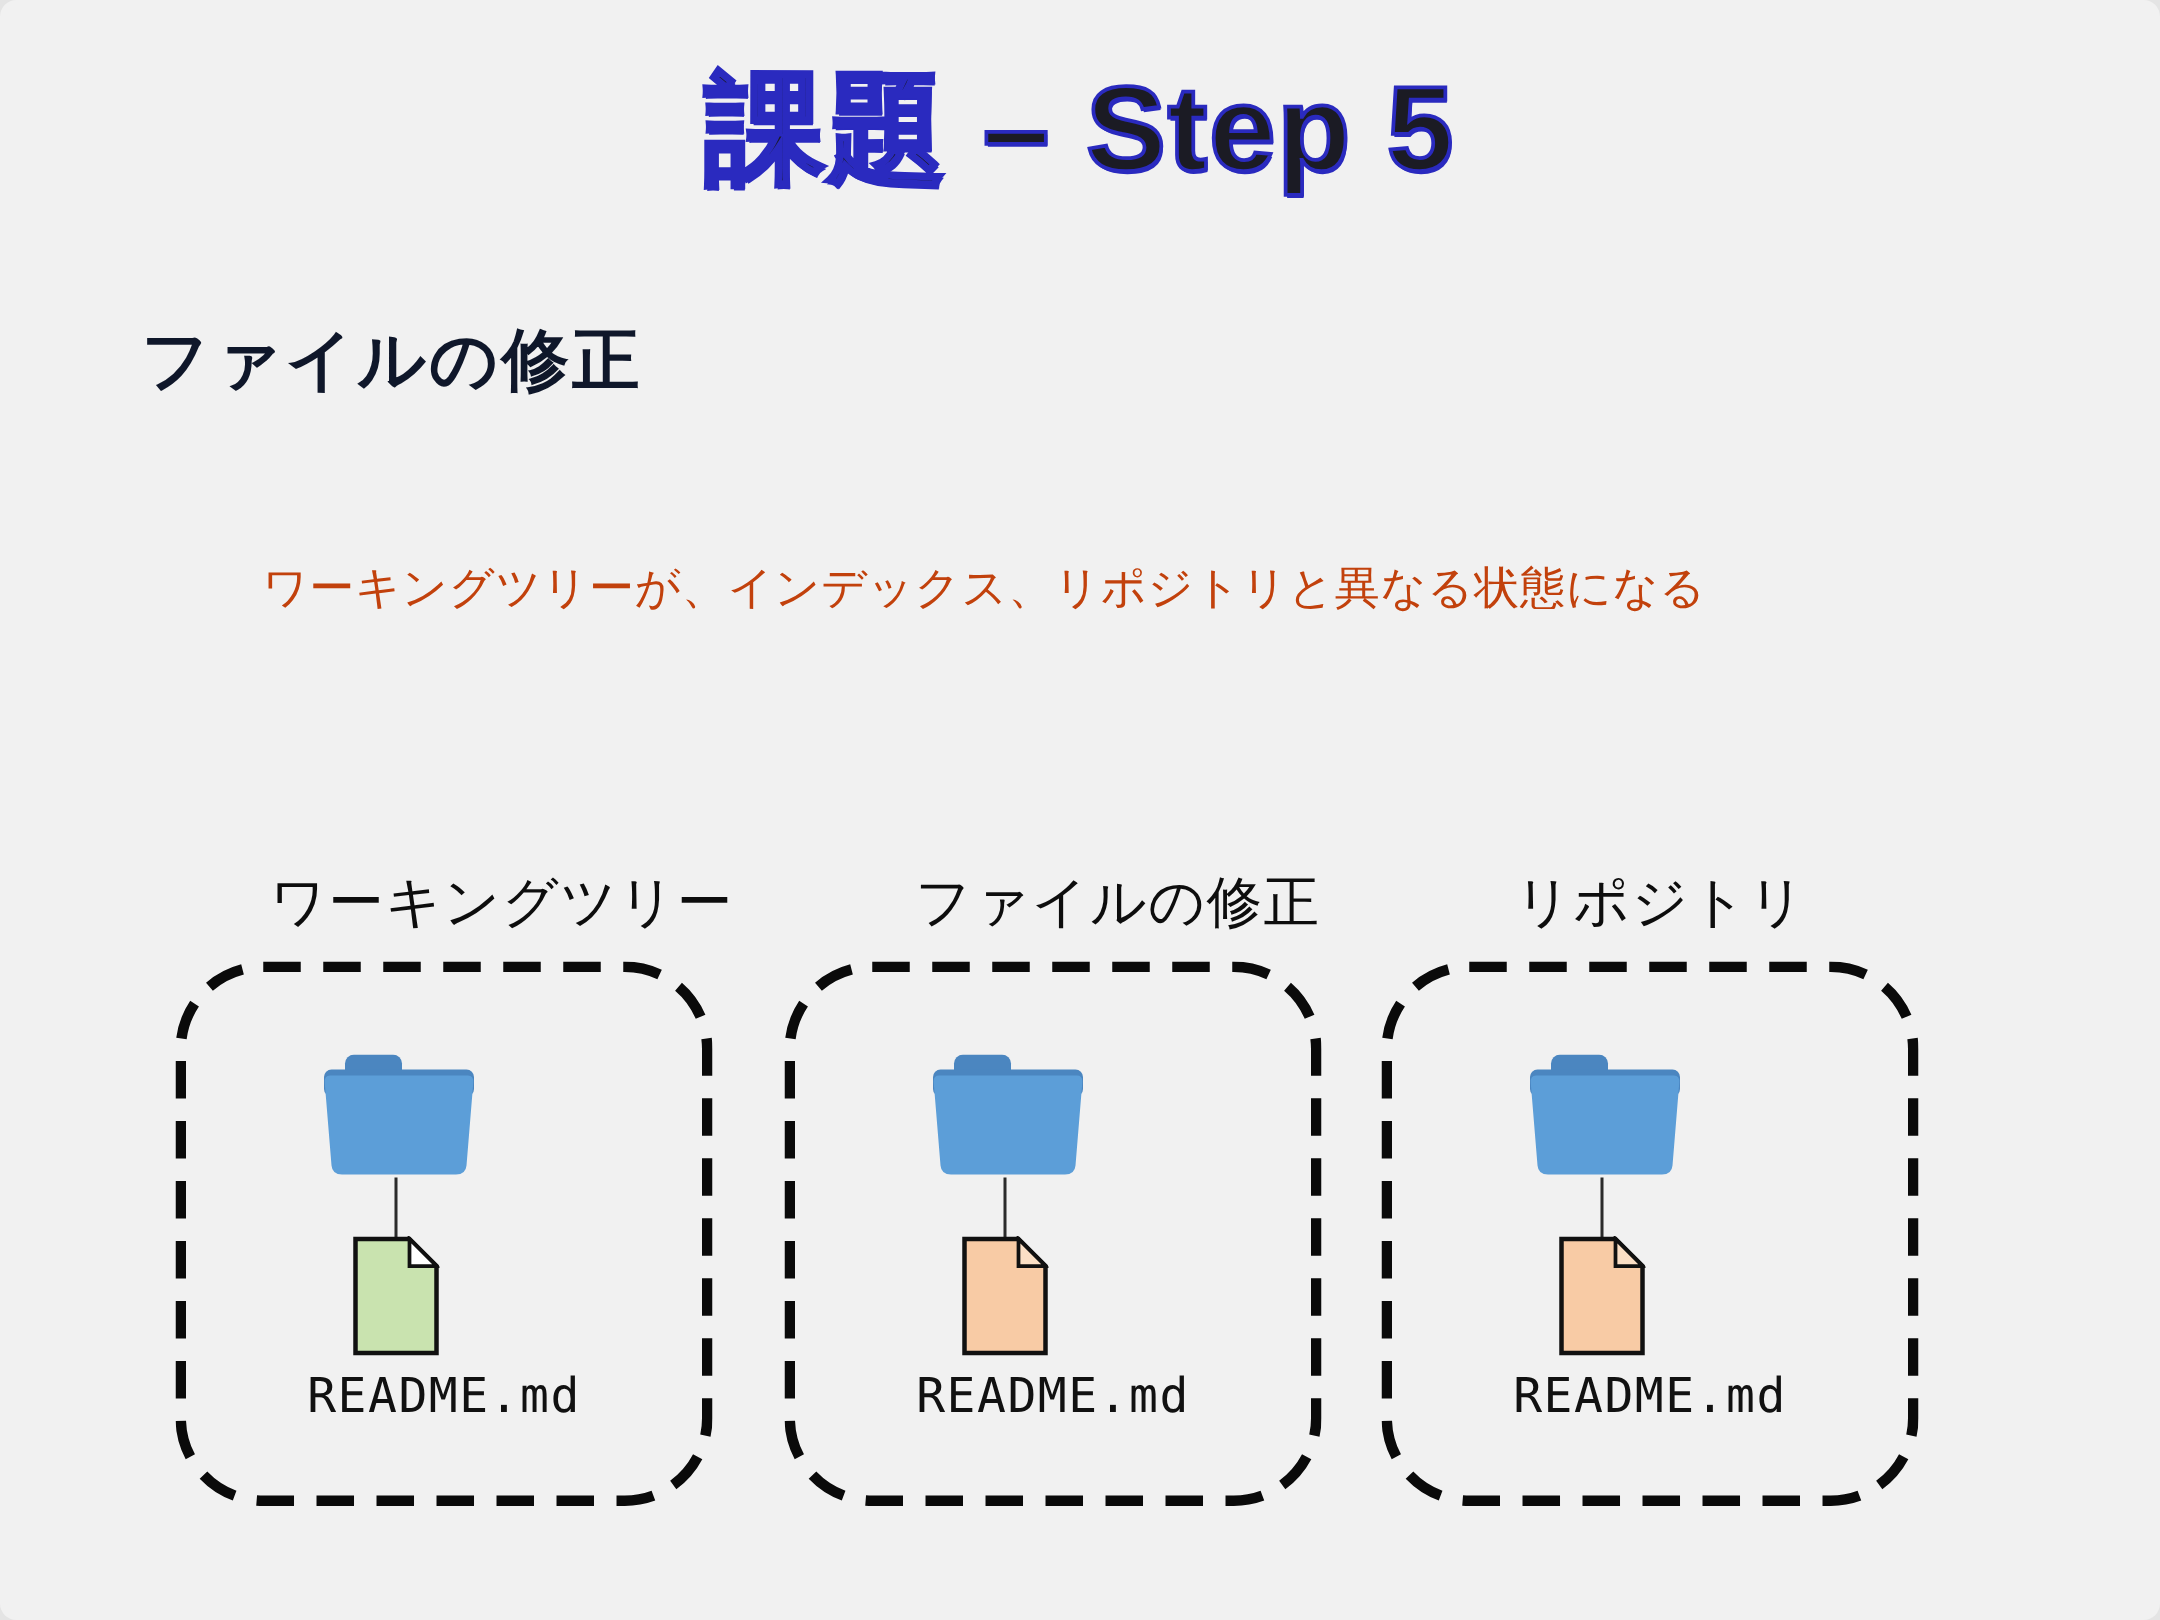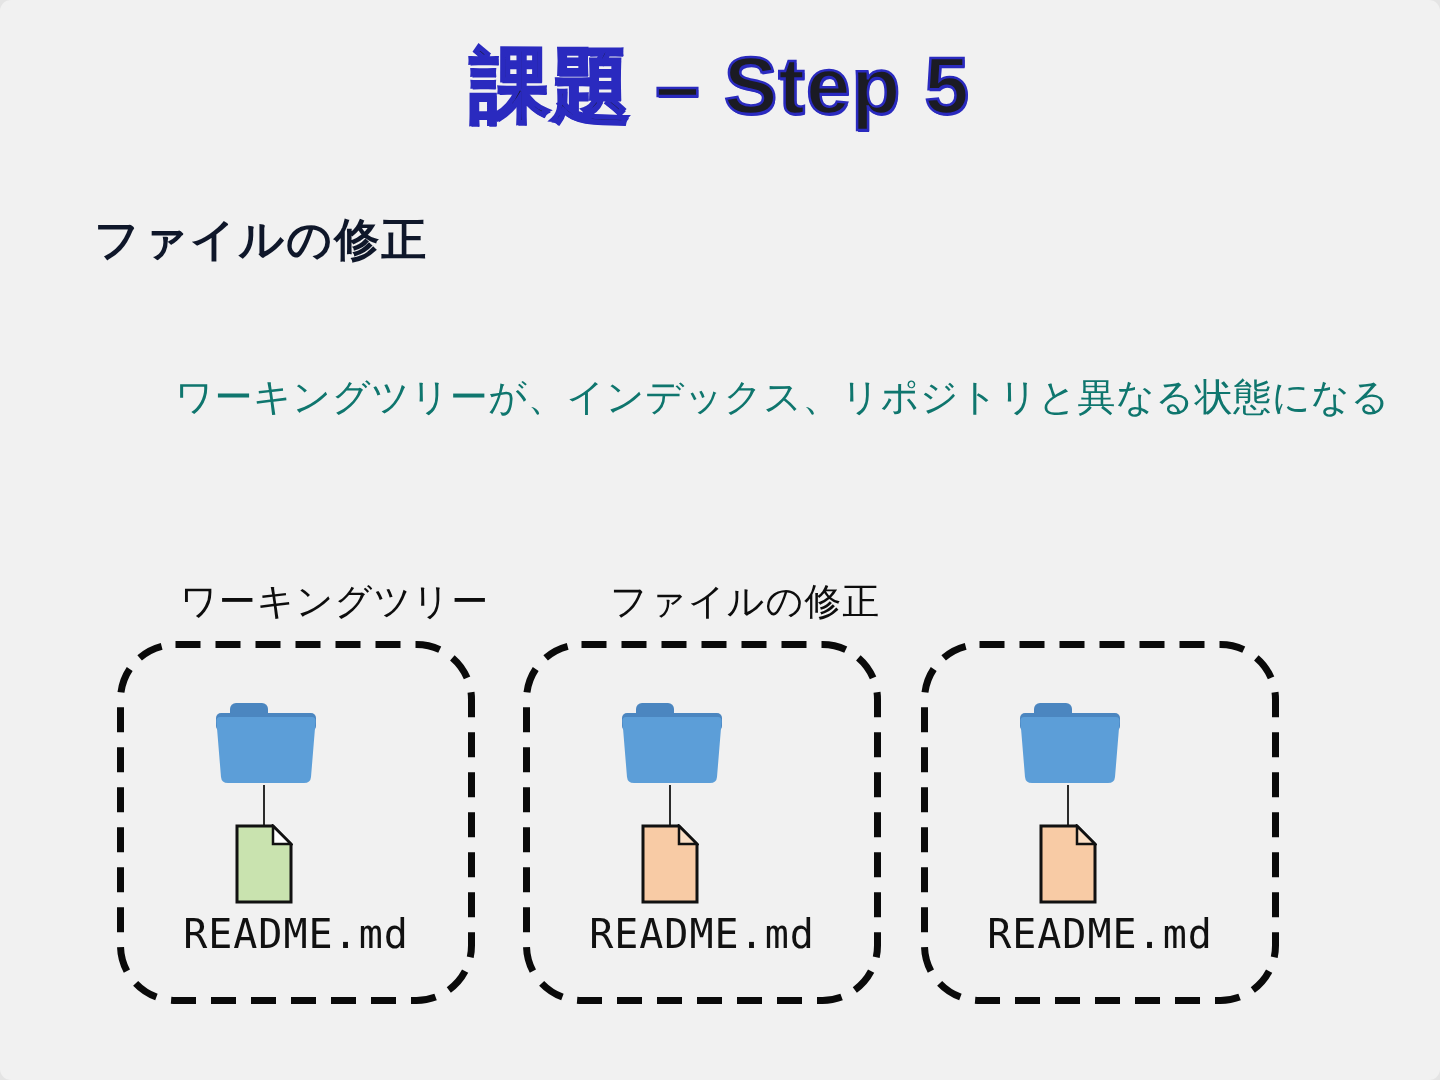--- a/index.html
+++ b/index.html
@@ -42,23 +42,23 @@
     font-weight: bold;
     color: #0f172a;
     letter-spacing: 2px;
   }
 
   
   .description {
     position: absolute;
     left: 175px;
     top: 372px;
-    font-size: 38px;
+    font-size: 30px;
     font-weight: 500;
-    color: #0f766e;
+    color: #c2410c;
     letter-spacing: 0.5px;
   }
 
   
   .col-label {
     position: absolute;
     top: 577px;
     font-size: 37px;
     font-weight: 500;
     color: #0d0d0d;
@@ -109,21 +109,21 @@
     width: 58px;
     height: 80px;
   }
   .file-name {
     position: absolute;
     left: 0;
     top: 270px;
     width: 100%;
     text-align: center;
     font-family: "DejaVu Sans Mono", "Liberation Mono", monospace;
-    font-size: 40px;
+    font-size: 32px;
     color: #111111;
     letter-spacing: 1px;
   }
 
   
   .page-badge {
     position: absolute;
     left: 1343px;
     top: 985px;
     width: 80px;
@@ -153,20 +153,21 @@
 <div class="slide">
 
   <div class="slide-title">課題 – Step 5</div>
 
   <div class="section-heading">ファイルの修正</div>
 
   <div class="description">ワーキングツリーが、インデックス、リポジトリと異なる状態になる</div>
 
   <div class="col-label l1">ワーキングツリー</div>
   <div class="col-label l2">ファイルの修正</div>
+  <div class="col-label l3">リポジトリ</div>
 
   <div class="dash-box b1">
     <svg class="border-svg" viewBox="0 0 358 363" preserveAspectRatio="none">
       <rect x="3.5" y="3.5" width="351" height="356" rx="55" ry="55" fill="none" stroke="#0a0a0a" stroke-width="7" stroke-dasharray="25 15"></rect>
     </svg>
     <svg class="folder-icon" viewBox="0 0 104 82">
       <rect x="16" y="0" width="38" height="20" rx="6" fill="#4b86c0"></rect>
       <rect x="2" y="10" width="100" height="18" rx="5" fill="#4b86c0"></rect>
       <path d="M6,14 L98,14 Q102,14 101.5,19 L97,74 Q96.5,80 90,80 L14,80 Q7.5,80 7,74 L2.5,19 Q2,14 6,14 Z" fill="#5c9ed8"></path>
     </svg>

